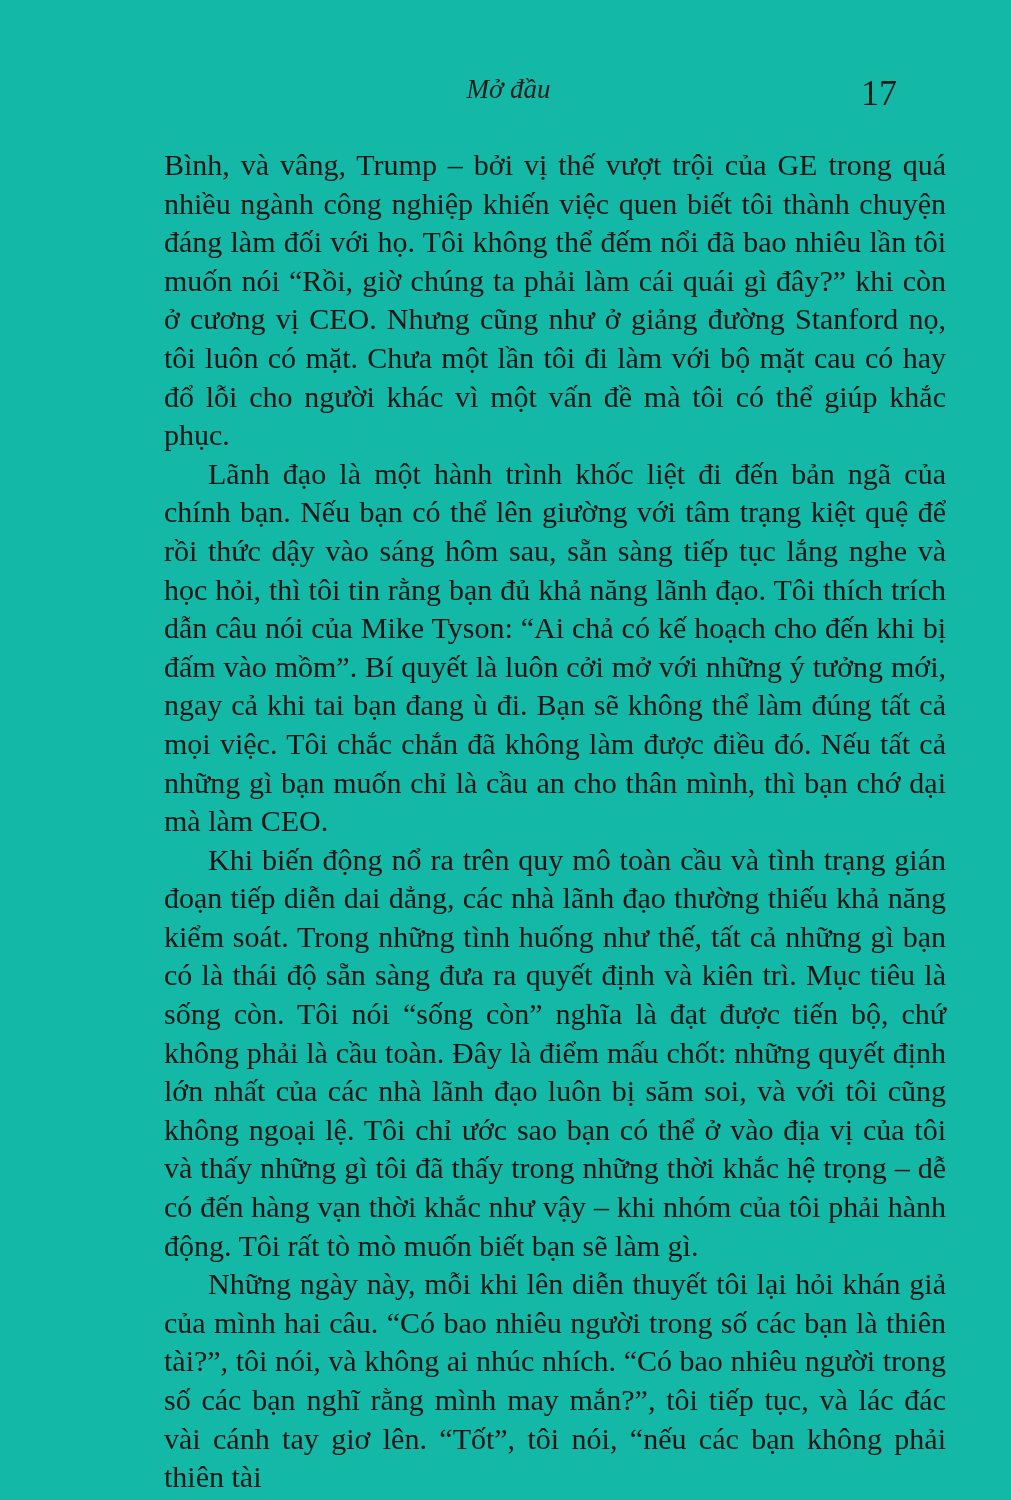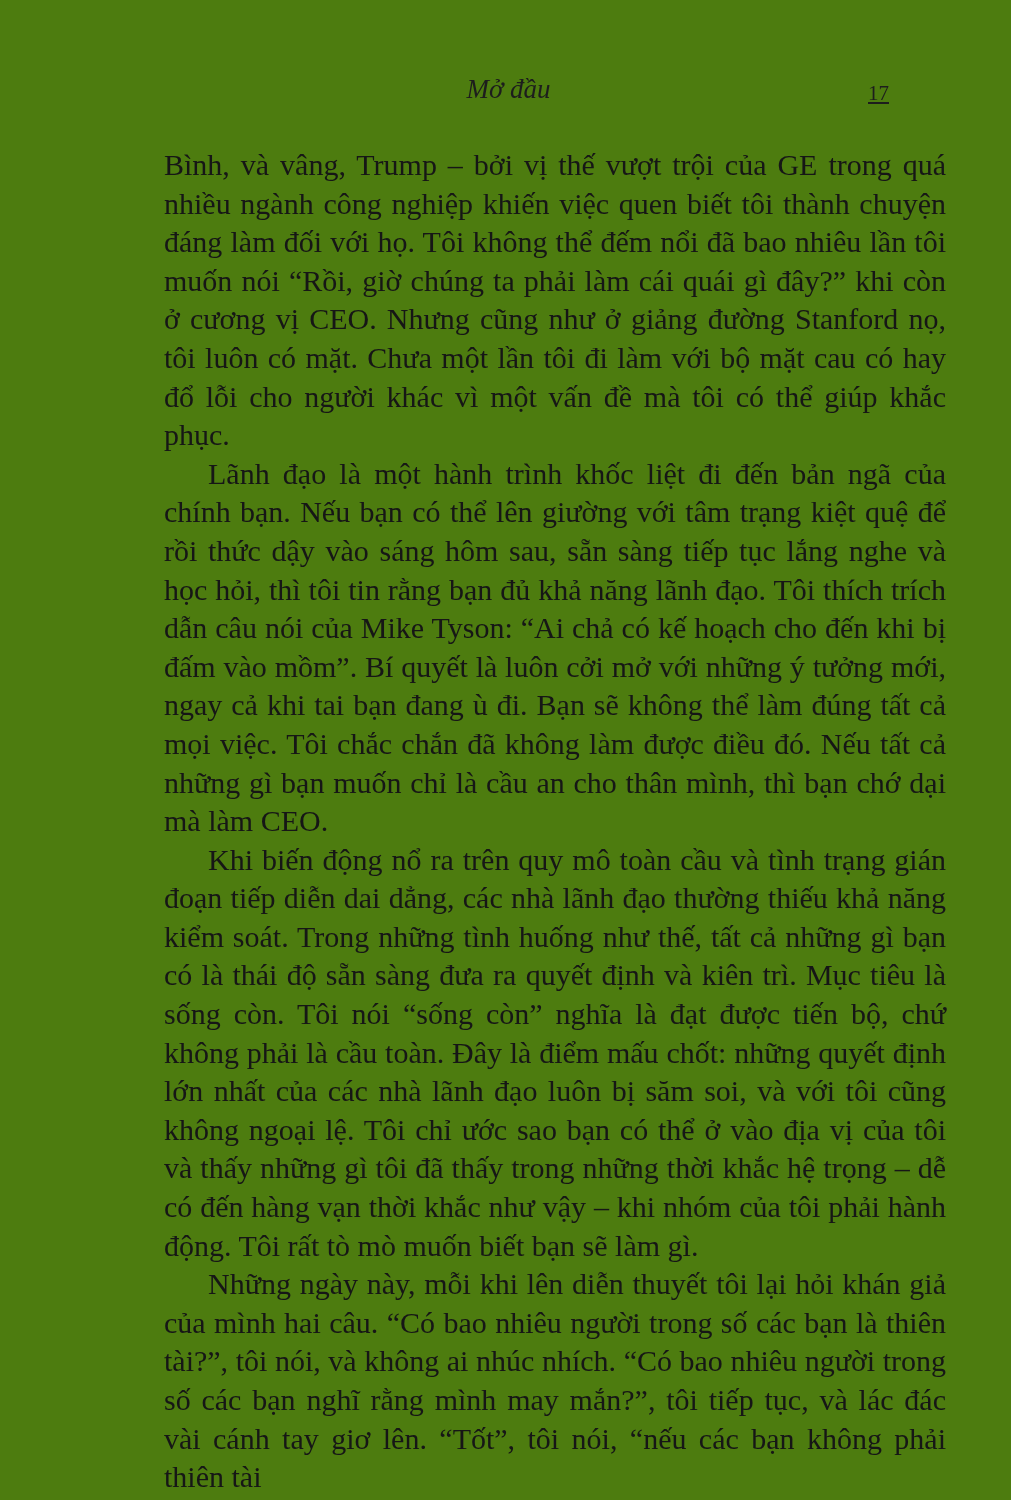--- a/index.html
+++ b/index.html
@@ -11,21 +11,21 @@
     height: 1500px;
     background: #ffffff;
     font-family: "Liberation Serif", "DejaVu Serif", serif;
     color: #1a1a1a;
     overflow: hidden;
   }
   .page {
     position: relative;
     width: 1011px;
     height: 1500px;
-    background: #4d7c0f;
+    background: #14b8a6;
   }
   .page-header {
     position: absolute;
     top: 72px;
     left: 120px;
     right: 114px;
     height: 44px;
   }
   .running-title {
     position: absolute;
@@ -33,26 +33,25 @@
     right: 0;
     top: 0;
     text-align: center;
     font-style: italic;
     font-size: 27px;
     line-height: 34px;
     color: #1d1d1d;
   }
   .page-number {
     position: absolute;
-    right: 8px;
+    right: 0;
     top: 4px;
-    font-size: 21px;
+    font-size: 36px;
     line-height: 34px;
     color: #1d1d1d;
-    text-decoration: underline;
   }
   .page-body {
     position: absolute;
     top: 146px;
     left: 120px;
     width: 782px;
     font-size: 30px;
     line-height: 38.6px;
     color: #161616;
     margin-left: 44px;

